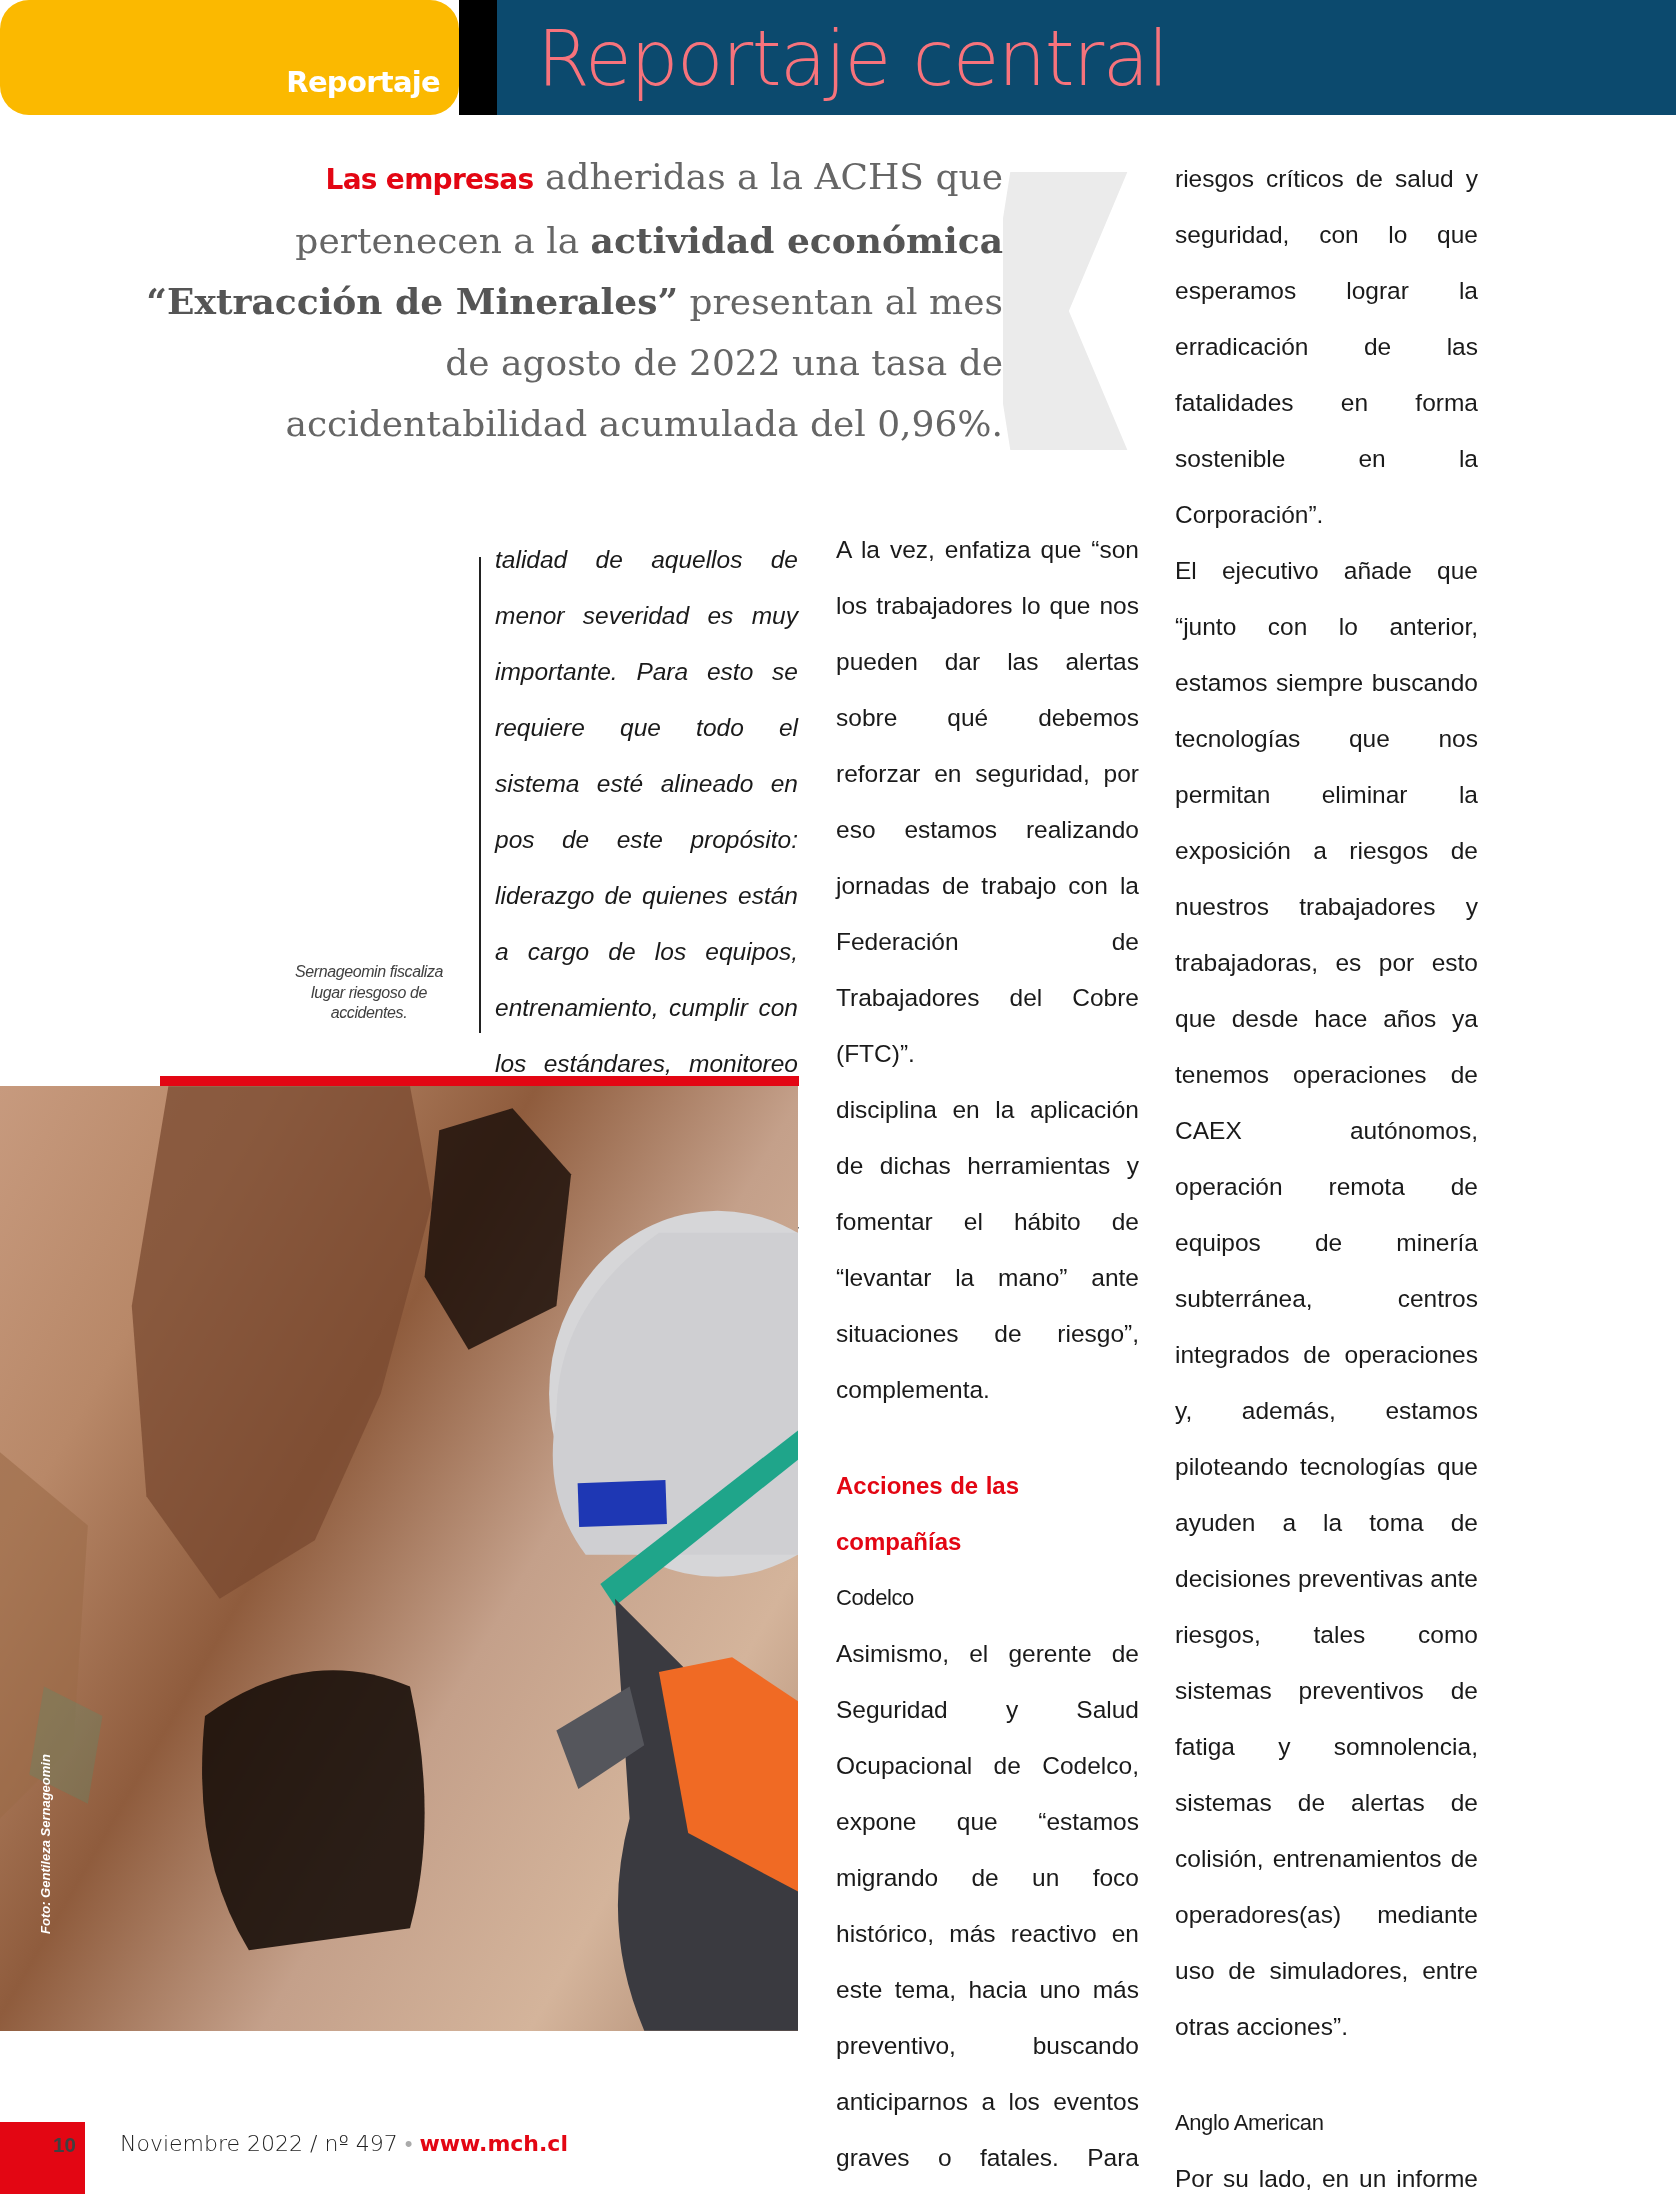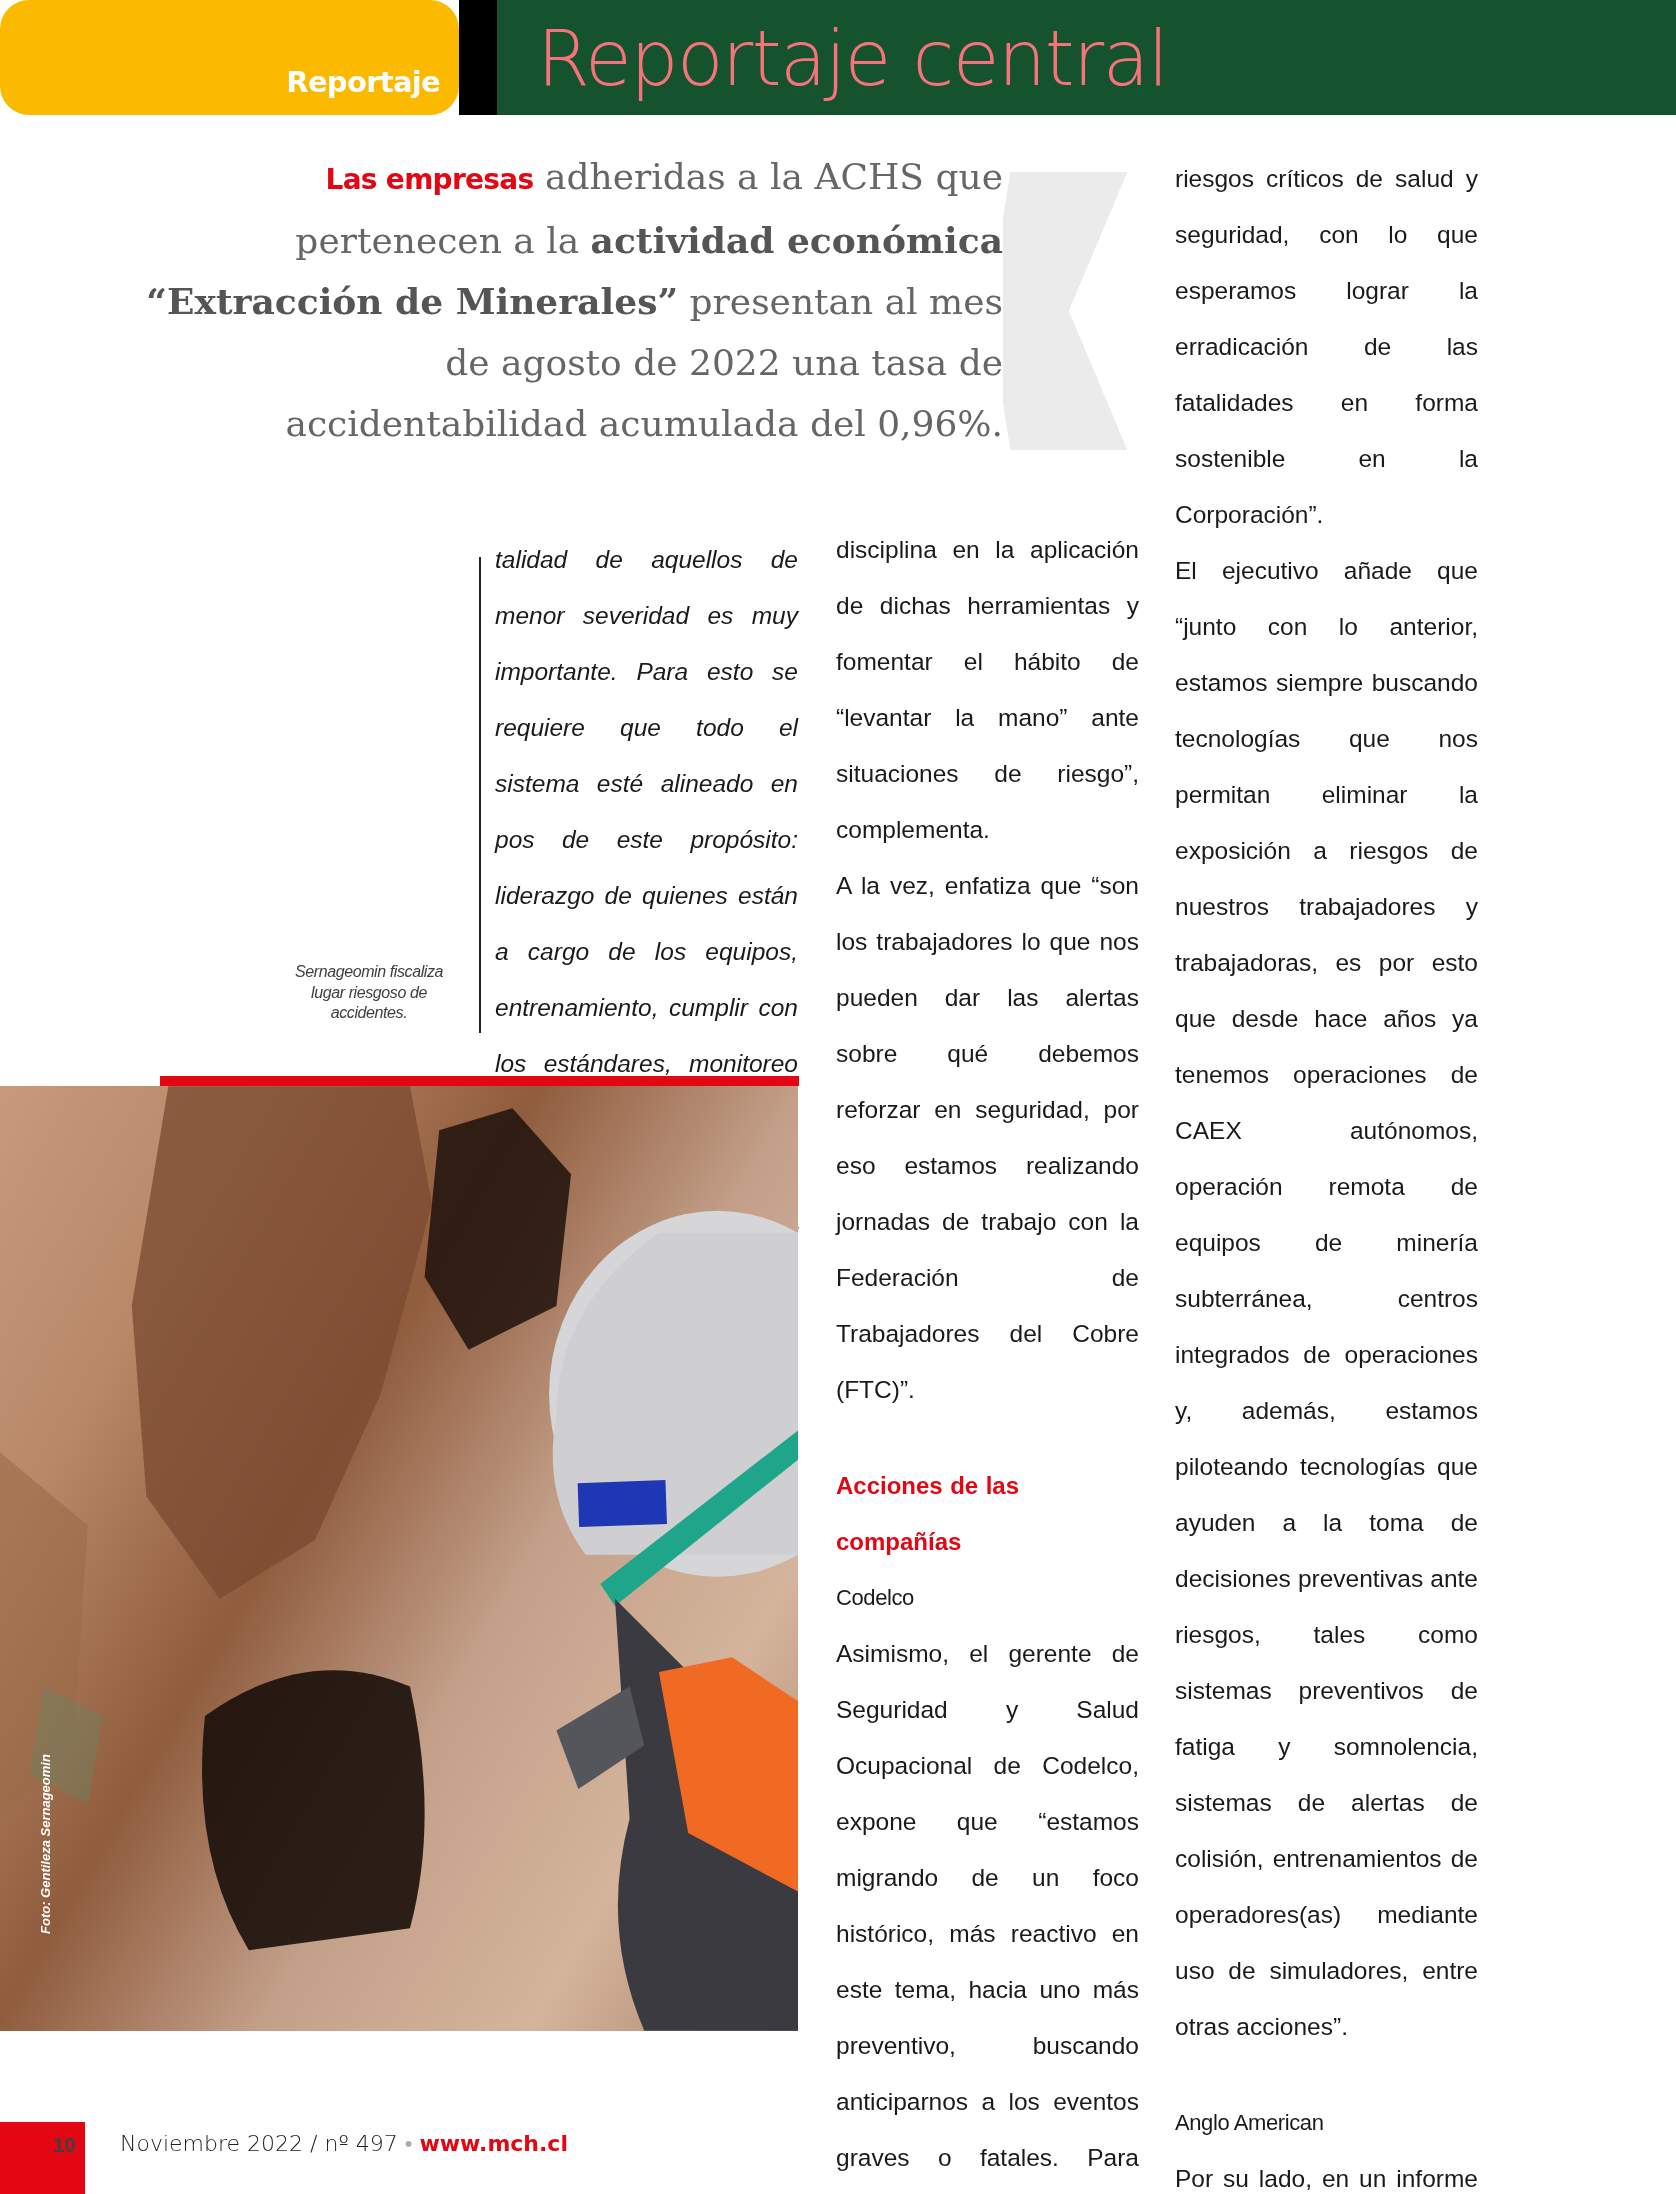--- a/index.html
+++ b/index.html
@@ -2,21 +2,21 @@
 <html style="font-size:11.7px"><head>
 <meta charset="utf-8">
 <style>
   html, body { margin: 0; padding: 0; }
   body { width: 1676px; height: 2194px; position: relative; background: #ffffff; overflow: hidden;
          font-family: "Liberation Sans", sans-serif; color: #1a1a1a; }
 
   
   .hdr-yellow { position: absolute; left: 0; top: 0; width: 459px; height: 115px; background: #fbb900; border-radius: 29px; }
   .hdr-black { position: absolute; left: 459px; top: 0; width: 38px; height: 115px; background: #000; }
-  .hdr-red { position: absolute; left: 497px; top: 0; width: 1179px; height: 115px; background: #14532d; }
+  .hdr-red { position: absolute; left: 497px; top: 0; width: 1179px; height: 115px; background: #0c4a6e; }
   .section-label { position: absolute; right: 19px; bottom: 16px; color: #fff; font-weight: bold;
                    font-family: "DejaVu Sans", sans-serif; font-size: 29px; letter-spacing: -0.7px; }
   .section-title { position: absolute; left: 40px; top: 20.5px; color: #f7737c;
                    font-family: "DejaVu Sans", sans-serif; font-weight: 300; font-size: 76px; letter-spacing: -1.5px; line-height: 1; }
 
   
   .pullquote { position: absolute; left: 139px; top: 146px; width: 864px; text-align: right;
                font-family: "DejaVu Serif", serif; font-size: 36px; line-height: 61px; color: #666; font-weight: 300; }
   .pullquote .red { color: #e30613; font-family: "DejaVu Sans", sans-serif; font-weight: bold; font-size: 28px; letter-spacing: -0.7px; }
   .pullquote .bold { color: #555; font-weight: bold; }
@@ -72,22 +72,22 @@
 
 <div class="caption">Sernageomin fiscaliza lugar riesgoso de accidentes.</div>
 <div class="caption-rule"></div>
 
 <div class="col col1">
   <p>talidad de aquellos de menor severidad es muy importante. Para esto se requiere que todo el sistema esté alineado en pos de este propósito: liderazgo de quienes están a cargo de los equipos, entrenamiento, cumplir con los estándares, monitoreo de los indicadores de gestión, etc”.</p>
   <p>“Debemos asegurar entrenamientos efectivos a nuestros trabajadores para generar</p>
 </div>
 
 <div class="col col2">
+  <p>A la vez, enfatiza que “son los trabajadores lo que nos pueden dar las alertas sobre qué debemos reforzar en seguridad, por eso estamos realizando jornadas de trabajo con la Federación de Trabajadores del Cobre (FTC)”.</p>
   <p>disciplina en la aplicación de dichas herramientas y fomentar el hábito de “levantar la mano” ante situaciones de riesgo”, complementa.</p>
-  <p>A la vez, enfatiza que “son los trabajadores lo que nos pueden dar las alertas sobre qué debemos reforzar en seguridad, por eso estamos realizando jornadas de trabajo con la Federación de Trabajadores del Cobre (FTC)”.</p>
   <p style="height:40px"></p>
   <p class="subhead-red" style="width:183px">Acciones de las compañías</p>
   <p class="subhead">Codelco</p>
   <p>Asimismo, el gerente de Seguridad y Salud Ocupacional de Codelco, expone que “estamos migrando de un foco histórico, más reactivo en este tema, hacia uno más preventivo, buscando anticiparnos a los eventos graves o fatales. Para lograr lo anterior, hemos aplicado la metodología bowtie, además de implementar los procesos de gestión de riesgos que recomienda el International Council on Mining and Metals (ICMM). Hemos diseñado y desplegado nuevos controles críticos más preventivos y robustos. Actualmente, estamos implementando estos controles para 23 nuevos</p>
 </div>
 
 <div class="col col3">
   <p>riesgos críticos de salud y seguridad, con lo que esperamos lograr la erradicación de las fatalidades en forma sostenible en la Corporación”.</p>
   <p>El ejecutivo añade que “junto con lo anterior, estamos siempre buscando tecnologías que nos permitan eliminar la exposición a riesgos de nuestros trabajadores y trabajadoras, es por esto que desde hace años ya tenemos operaciones de CAEX autónomos, operación remota de equipos de minería subterránea, centros integrados de operaciones y, además, estamos piloteando tecnologías que ayuden a la toma de decisiones preventivas ante riesgos, tales como sistemas preventivos de fatiga y somnolencia, sistemas de alertas de colisión, entrenamientos de operadores(as) mediante uso de simuladores, entre otras acciones”.</p>
   <p style="height:40px"></p>

